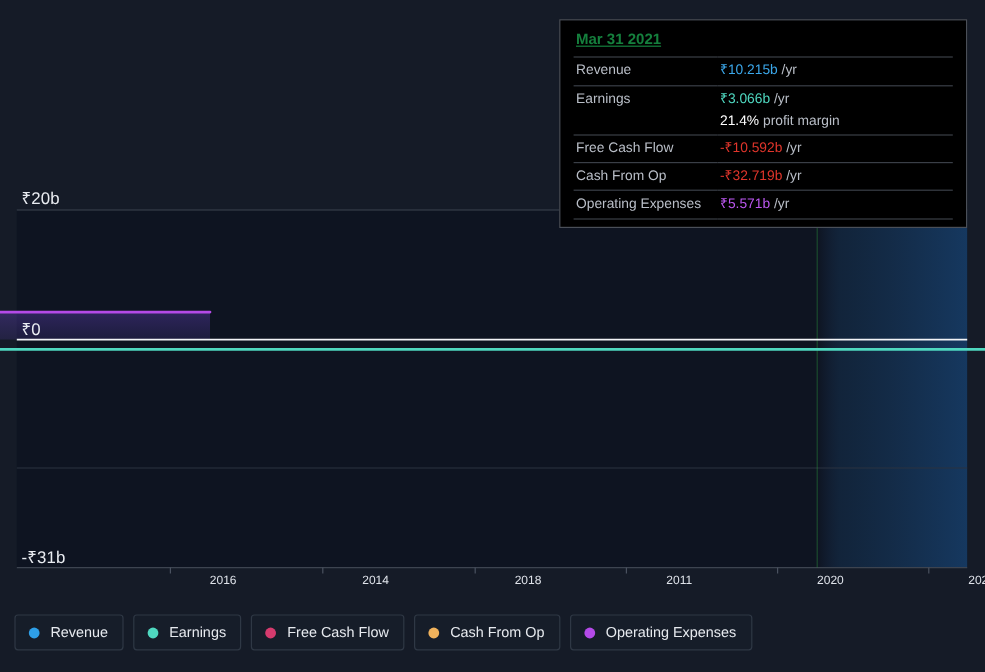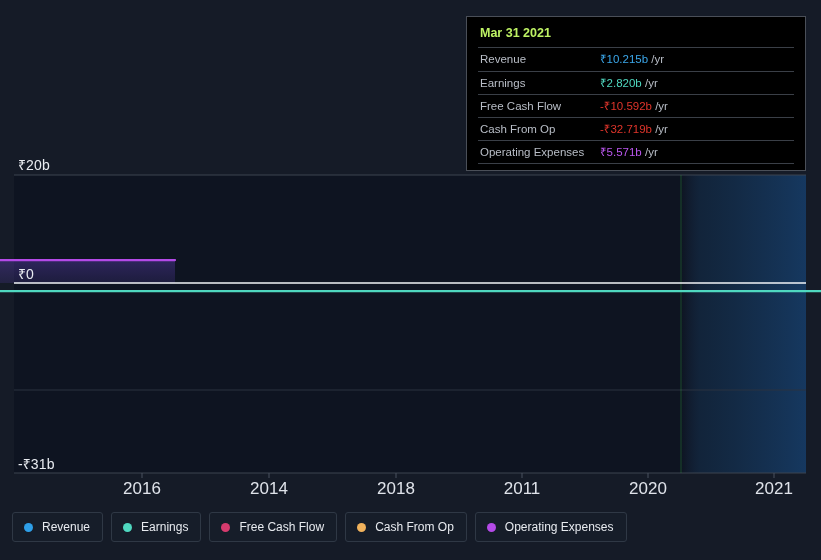--- a/index.html
+++ b/index.html
@@ -21,32 +21,32 @@
   .ylab {
     position:absolute; font-size:14px; color:#e9ecf1;
     letter-spacing:.1px; white-space:nowrap; text-align:right;
   }
   .ylab.top  { left:18px;  top:155px; }
   .ylab.zero { left:18px;  top:264px; }
   .ylab.bot  { left:18px;  top:454px; }
 
   
   .xlab {
-    position:absolute; top:479px; font-size:17px; color:#dfe3ea;
-    transform:translateX(-50%); white-space:nowrap;
+    position:absolute; top:479px; font-size:10px; color:#dfe3ea;
+    transform:translateX(-50%); white-space:nowrap;margin-left:44px;
   }
 
   
   .tooltip {
     position:absolute; left:466px; top:16px; width:340px;
     background:#000; border:1px solid #4a4f58;
     padding:7px 11px 6px 11px;
     font-size:11.5px; line-height:1.15;
   }
-  .tt-date { font-size:12.5px; font-weight:bold; color:#bef264; padding:2px 0 7px 2px; }
+  .tt-date { font-size:12.5px; font-weight:bold; color:#15803d; padding:2px 0 7px 2px;text-decoration:underline; }
   .tt-table { width:100%; border-collapse:collapse; }
   .tt-table td { padding:5px 2px 4px 2px; border-top:1px solid #3a3f47; vertical-align:baseline; }
   .tt-table tr.no-rule td { border-top:none; padding-top:1px; }
   .tt-label { color:#b9bec7; white-space:nowrap; width:120px; }
   .tt-val { white-space:nowrap; }
   .tt-val b { font-weight:normal; }
   .tt-unit { color:#b9bec7; font-weight:normal; }
   .c-rev { color:#3ba7ea; }
   .c-earn { color:#4fd8c0; }
   .c-neg { color:#e0352b; }
@@ -150,21 +150,25 @@
   <div class="tooltip">
     <div class="tt-date">Mar 31 2021</div>
     <table class="tt-table">
       <tbody id="tt-body">
           <tr>
             <td class="tt-label">Revenue</td>
             <td class="tt-val"><b class="c-rev">₹10.215b</b><span class="tt-unit"> /yr</span></td>
           </tr>
           <tr>
             <td class="tt-label">Earnings</td>
-            <td class="tt-val"><b class="c-earn">₹2.820b</b><span class="tt-unit"> /yr</span></td>
+            <td class="tt-val"><b class="c-earn">₹3.066b</b><span class="tt-unit"> /yr</span></td>
+          </tr>
+          <tr class="no-rule">
+            <td class="tt-label"></td>
+            <td class="tt-val"><b class="c-white">21.4%</b><span class="tt-unit"> profit margin</span></td>
           </tr>
           <tr>
             <td class="tt-label">Free Cash Flow</td>
             <td class="tt-val"><b class="c-neg">-₹10.592b</b><span class="tt-unit"> /yr</span></td>
           </tr>
           <tr>
             <td class="tt-label">Cash From Op</td>
             <td class="tt-val"><b class="c-neg">-₹32.719b</b><span class="tt-unit"> /yr</span></td>
           </tr>
           <tr>

